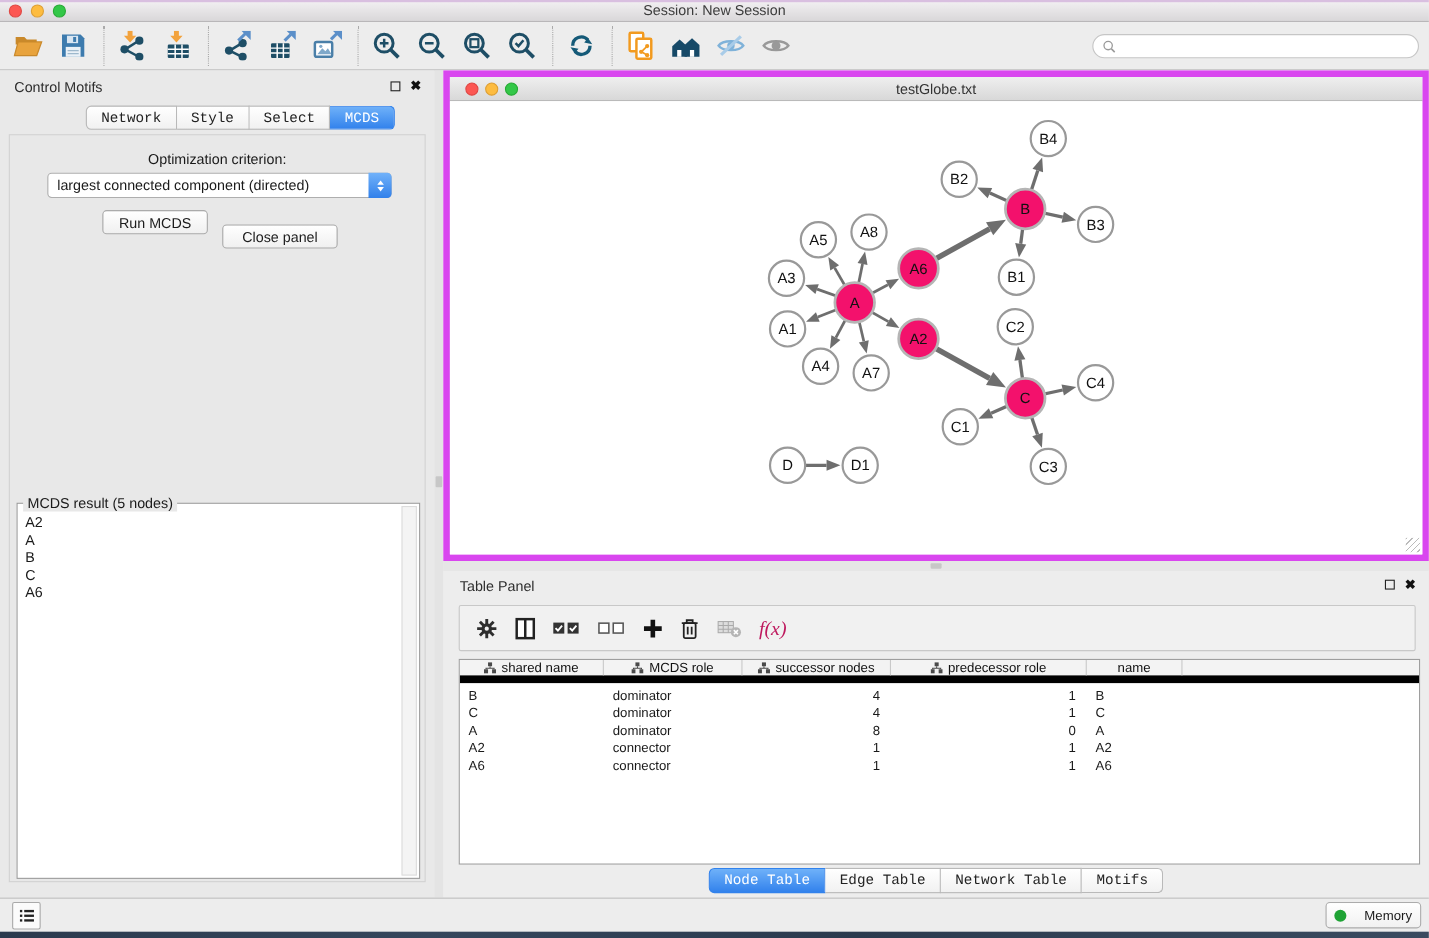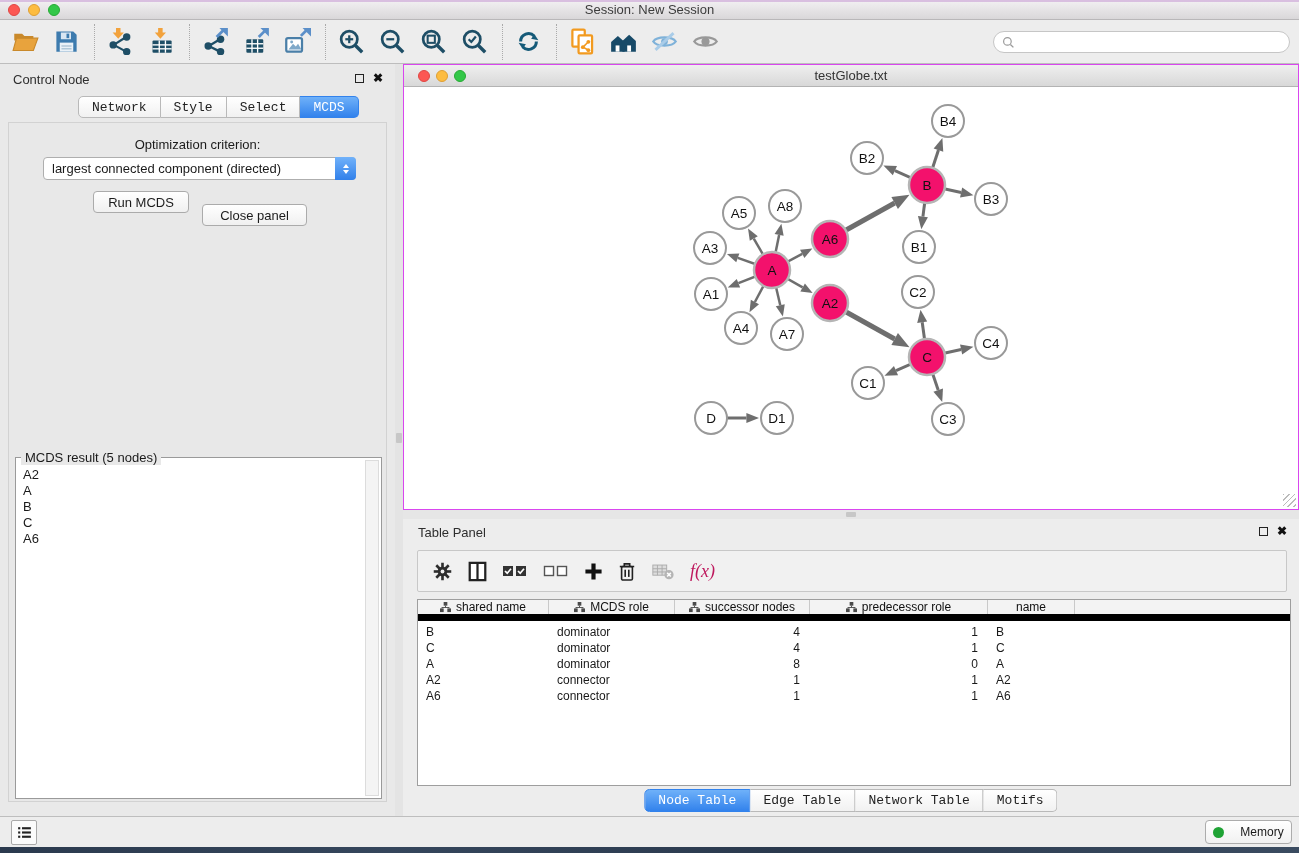--- a/index.html
+++ b/index.html
@@ -58,21 +58,21 @@
   #mcds-group-label { position:absolute; top:-8px; left:5px; background:#E8E8E8; padding:0 4px; font-size:13px; }
   #mcds-list { position:absolute; left:2px; top:4px; right:17px; bottom:2px; overflow:hidden; padding:5px 0 0 5px; }
   .mcds-item { font-size:13px; line-height:16px; cursor:default; }
   #mcds-scroll { position:absolute; top:2px; right:2px; bottom:2px; width:14px; background:#f4f4f4; border:1px solid #dcdcdc; }
 
   
   #v-splitter { left:395px; top:64px; width:8px; height:752px; background:#E4E4E4; }
   #v-splitter .handle { position:absolute; left:1px; top:369px; width:6px; height:10px; background:#c7c7c7; border-radius:1px; }
 
   
-  #net-window { left:403px; top:64px; width:896px; height:446px; background:#fff; border:1px solid #d946ef; }
+  #net-window { left:403px; top:64px; width:896px; height:446px; background:#fff; border:6px solid #d946ef; }
   #net-titlebar { position:absolute; left:0; top:0; right:0; height:22px;
     background:linear-gradient(#efefef,#d8d8d8); border-bottom:1px solid #b3b3b3; }
   #net-title { width:100%; text-align:center; line-height:21px; font-size:13px; color:#333; }
   #net-canvas { position:absolute; left:0; top:22px; right:0; bottom:0; background:#fff; overflow:hidden; }
   #net-grip { position:absolute; right:2px; bottom:2px; width:13px; height:13px;
     background:repeating-linear-gradient(135deg,#bbb 0 1px,transparent 1px 4px); cursor:nwse-resize; }
 
   
   #h-splitter { left:403px; top:510px; width:896px; height:9px; background:#E6E6E6; }
   #h-splitter .handle { position:absolute; left:443px; top:2px; width:10px; height:5px; background:#c7c7c7; border-radius:1px; }
@@ -274,21 +274,21 @@
   <div id="search-box">
     <svg viewBox="0 0 24 24">
         <circle cx="10" cy="10" r="7" fill="none" stroke="#9a9a9a" stroke-width="2.2"></circle>
         <line x1="15.5" y1="15.5" x2="21" y2="21" stroke="#9a9a9a" stroke-width="2.6"></line>
       </svg>
     <input placeholder="" style="">
   </div>
 </div>
 
 <div id="control-panel" class="abs">
-  <div class="panel-title abs" style="left:13px; top:8px;">Control Node</div>
+  <div class="panel-title abs" style="left:13px; top:8px;">Control Motifs</div>
   <div class="win-btns" style="right:12px; top:9px;">
     <span class="float-btn"></span>
     <span class="close-btn">✖</span>
   </div>
   <div class="seg-group abs" style="left:78px; top:32px;">
       <div class="seg">Network</div>
       <div class="seg">Style</div>
       <div class="seg">Select</div>
       <div class="seg active">MCDS</div>
     </div>

